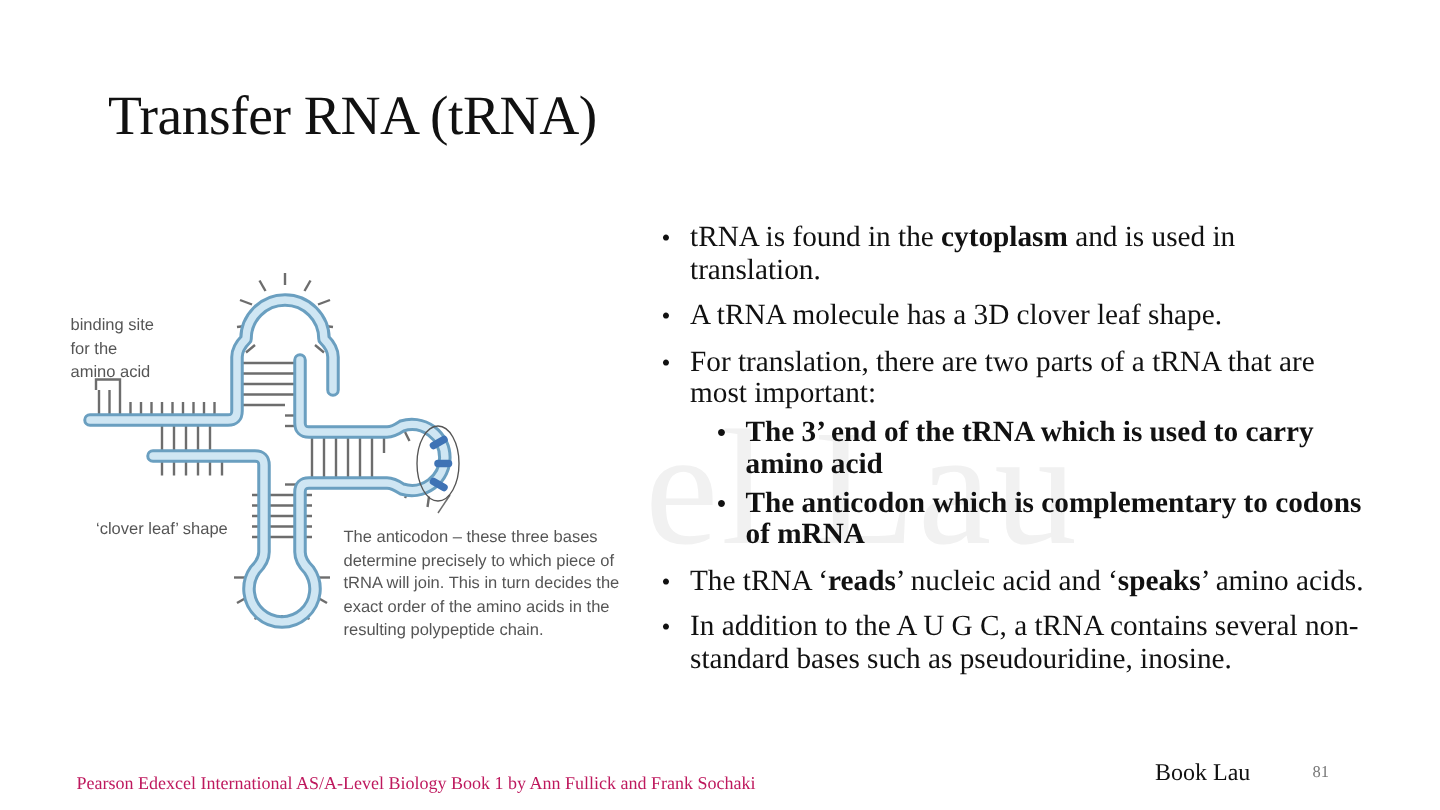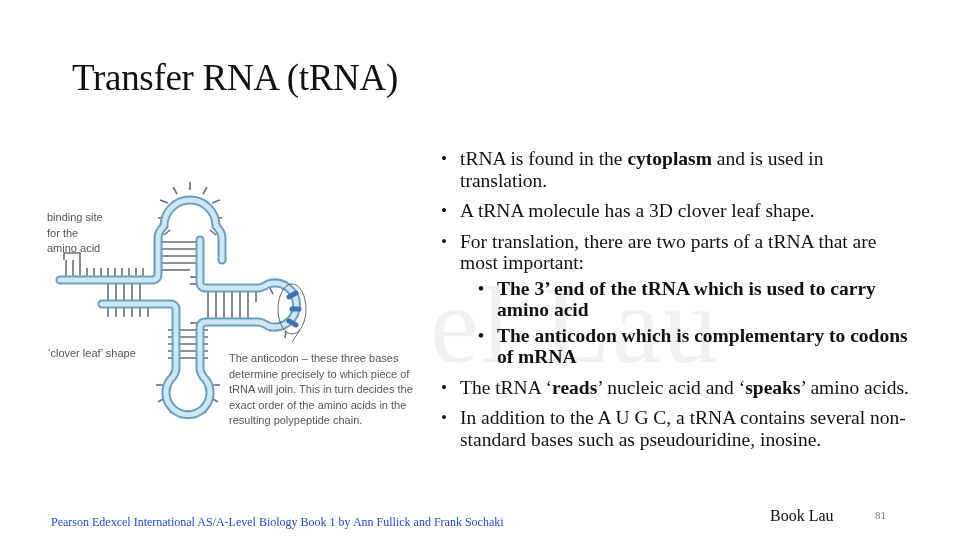--- a/index.html
+++ b/index.html
@@ -9,21 +9,21 @@
   .watermark { position:absolute; left:430px; top:262px; font-size:110px; color:#f1f1f1; z-index:0; letter-spacing:2px; }
   .bullets { position:absolute; left:440px; top:148px; width:470px; font-size:19.5px; line-height:21.5px; z-index:1; }
   .bullets ul { list-style:none; margin:0; padding:0; }
   .bullets li { position:relative; padding-left:20px; margin-bottom:9px; }
   .bullets li::before { content:"\2022"; position:absolute; left:1px; top:0; font-size:17px; }
   .bullets ul.sub { margin-top:4px;font-weight:bold; }
   .bullets ul.sub li { padding-left:20px; margin-left:17px; margin-bottom:4px; }
   .bullets ul.sub li:last-child { margin-bottom:0; }
   .diagram { position:absolute; left:40px; top:180px; width:400px; height:280px; }
   .dlabel { position:absolute; font-family:"Liberation Sans","DejaVu Sans",sans-serif; color:#555; font-size:11px; line-height:15.5px; }
-  .footer-src { position:absolute; left:51px; top:515px; font-size:12px; color:#1d4ed8; }
+  .footer-src { position:absolute; left:51px; top:515px; font-size:12px; color:#be185d; }
   .footer-author { position:absolute; left:770px; top:507px; font-size:16px; color:#111; }
   .footer-page { position:absolute; left:875px; top:509px; font-size:11px; color:#777; }
 </style>
 </head>
 <body>
 
 <div class="title">Transfer RNA (tRNA)</div>
 
 <div class="watermark">el Lau</div>
 
@@ -119,21 +119,21 @@
       <line x1="249" y1="141" x2="256" y2="145"></line>
     </g>
     <ellipse cx="252" cy="129" rx="14" ry="25" fill="none" stroke="#555" stroke-width="0.9"></ellipse>
   </svg>
 
   <div class="dlabel" style="left:7px;top:30px;width:62px;">
     <div>binding site</div>
     <div>for the</div>
     <div>amino acid</div>
   </div>
-  <div class="dlabel" style="left:8px;top:166px;text-align:right;">‘clover leaf’ shape</div>
+  <div class="dlabel" style="left:24px;top:166px;text-align:right;">‘clover leaf’ shape</div>
   <div class="dlabel" style="left:189px;top:171px;">
     <div>The anticodon – these three bases</div>
     <div>determine precisely to which piece of</div>
     <div>tRNA will join. This in turn decides the</div>
     <div>exact order of the amino acids in the</div>
     <div>resulting polypeptide chain.</div>
   </div>
 </div>
 
 <div class="bullets">

